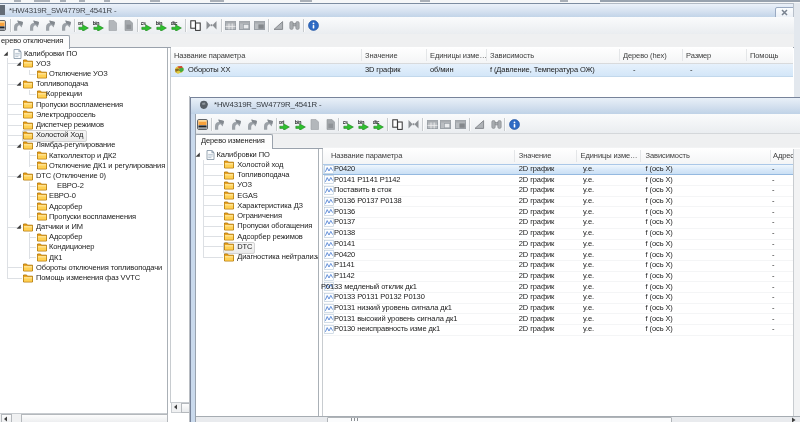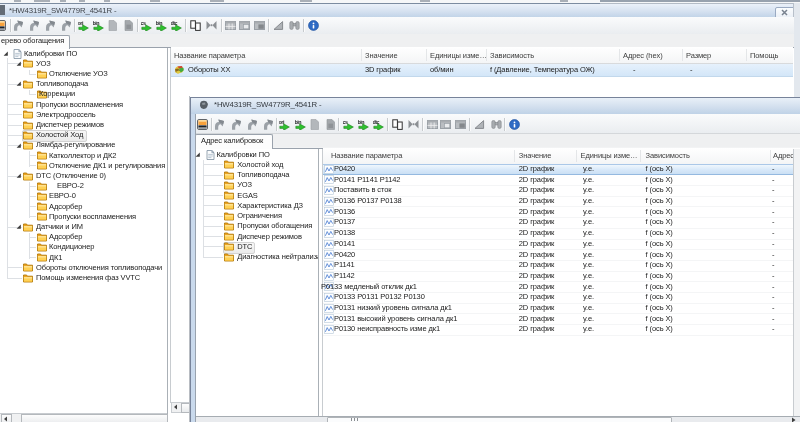--- a/index.html
+++ b/index.html
@@ -172,31 +172,31 @@
     <div class="ic" style="left:319.0px;top:0.0px;width:11px;height:11px">
       <svg width="11" height="11" viewBox="0 0 11 11">
         <circle cx="5.5" cy="5.5" r="5" fill="#2f6bc4" stroke="#1c4d9b" stroke-width="0.6"></circle>
         <circle cx="5.5" cy="3.4" r="0.9" fill="#fff"></circle>
         <rect x="4.7" y="5" width="1.6" height="3.6" rx="0.7" fill="#fff"></rect>
       </svg>
     </div>
   </div>
 <div class="a" style="left:0;top:34px;width:794px;height:12.5px;background:#eff0f1"></div>
 <div class="a" style="left:-6px;top:34.5px;width:74px;height:13px;background:#fdfdfd;border:1px solid #9aa2ac;border-bottom:none;border-radius:2px 2px 0 0;z-index:3"></div>
-<div class="t" style="left:1px;top:37px;z-index:4">ерево обогащения</div>
+<div class="t" style="left:1px;top:37px;z-index:4">ерево отключения</div>
 <div class="a" style="left:0;top:46.5px;width:794px;height:1px;background:#9aa2ac"></div>
 <div class="a" style="left:0;top:47.5px;width:794px;height:374px;background:#fff"></div>
 <div class="a" style="left:166.5px;top:47.5px;width:1px;height:366px;background:#aab0b6"></div>
 <div class="a" style="left:169.5px;top:47.5px;width:1px;height:355px;background:#c8ccd0"></div>
 <div class="a" style="left:170.5px;top:47px;width:622px;height:16px;background:linear-gradient(#fff,#f4f5f6);border-bottom:1px solid #d8dadc"></div>
 <div class="t hdr" style="left:174px;top:51.5px">Название параметра</div>
 <div class="t hdr" style="left:365px;top:51.5px">Значение</div>
 <div class="t hdr" style="left:430px;top:51.5px">Единицы изме…</div>
 <div class="t hdr" style="left:490px;top:51.5px">Зависимость</div>
-<div class="t hdr" style="left:623px;top:51.5px">Адрес (hex)</div>
+<div class="t hdr" style="left:623px;top:51.5px">Дерево (hex)</div>
 <div class="t hdr" style="left:686px;top:51.5px">Размер</div>
 <div class="t hdr" style="left:750px;top:51.5px">Помощь</div>
 <div class="vline" style="left:361px;top:49px;height:12px"></div>
 <div class="vline" style="left:426px;top:49px;height:12px"></div>
 <div class="vline" style="left:486px;top:49px;height:12px"></div>
 <div class="vline" style="left:619px;top:49px;height:12px"></div>
 <div class="vline" style="left:682px;top:49px;height:12px"></div>
 <div class="vline" style="left:746px;top:49px;height:12px"></div>
 <div class="a" style="left:170.5px;top:63.5px;width:622px;height:12px;background:linear-gradient(#e6f1fc,#d3e6f8);border-bottom:1px solid #c2d8ec"></div>
 <div class="ic" style="left:173.5px;top:64.5px">
@@ -278,21 +278,21 @@
   </div>
 <div class="t" style="left:36.0px;top:80.1px">Топливоподача</div>
 <div class="conn" style="left:28.5px;top:94.0px;width:7.0px;height:1px"></div>
 <div class="ic" style="left:36.5px;top:90.0px">
     <svg width="10" height="9" viewBox="0 0 10 9">
       <path d="M0.5,2.2 L0.5,1 L3.6,1 L4.4,2.2 L9.5,2.2 L9.5,8 L0.5,8 Z" fill="#efa51f" stroke="#b37c0c" stroke-width="0.9"></path>
       <path d="M0.9,3.2 L9.1,3.2 L9.1,7.6 L0.9,7.6 Z" fill="#ffd155"></path>
       <path d="M0.9,3.2 L9.1,3.2 L9.1,4.4 L0.9,4.4 Z" fill="#ffe8a0"></path>
     </svg>
   </div>
-<div class="t" style="left:39px;top:90.3px">Коррекции</div>
+<div class="t" style="left:46px;top:90.3px">Коррекции</div>
 <div class="conn" style="left:7.0px;top:104.2px;width:15.0px;height:1px"></div>
 <div class="ic" style="left:23.0px;top:100.2px">
     <svg width="10" height="9" viewBox="0 0 10 9">
       <path d="M0.5,2.2 L0.5,1 L3.6,1 L4.4,2.2 L9.5,2.2 L9.5,8 L0.5,8 Z" fill="#efa51f" stroke="#b37c0c" stroke-width="0.9"></path>
       <path d="M0.9,3.2 L9.1,3.2 L9.1,7.6 L0.9,7.6 Z" fill="#ffd155"></path>
       <path d="M0.9,3.2 L9.1,3.2 L9.1,4.4 L0.9,4.4 Z" fill="#ffe8a0"></path>
     </svg>
   </div>
 <div class="t" style="left:36.0px;top:100.5px">Пропуски воспламенения</div>
 <div class="conn" style="left:7.0px;top:114.4px;width:15.0px;height:1px"></div>
@@ -613,21 +613,21 @@
     <div class="ic" style="left:319.0px;top:0.0px;width:11px;height:11px">
       <svg width="11" height="11" viewBox="0 0 11 11">
         <circle cx="5.5" cy="5.5" r="5" fill="#2f6bc4" stroke="#1c4d9b" stroke-width="0.6"></circle>
         <circle cx="5.5" cy="3.4" r="0.9" fill="#fff"></circle>
         <rect x="4.7" y="5" width="1.6" height="3.6" rx="0.7" fill="#fff"></rect>
       </svg>
     </div>
   </div>
 <div class="a" style="left:195.5px;top:133.5px;width:604.5px;height:13.5px;background:#eff0f1"></div>
 <div class="a" style="left:194.5px;top:134px;width:76px;height:14px;background:#fdfdfd;border:1px solid #9aa2ac;border-bottom:none;border-radius:2px 2px 0 0;z-index:3"></div>
-<div class="t" style="left:201px;top:137px;z-index:4">Адрес калибровок</div>
+<div class="t" style="left:201px;top:137px;z-index:4">Дерево изменения</div>
 <div class="a" style="left:195.5px;top:147.5px;width:604.5px;height:1px;background:#9aa2ac"></div>
 <div class="a" style="left:195.5px;top:148.5px;width:604.5px;height:267px;background:#fff"></div>
 <div class="a" style="left:317.5px;top:148.5px;width:1px;height:267px;background:#aab0b6"></div>
 <div class="a" style="left:321.5px;top:148.5px;width:1px;height:267px;background:#c8ccd0"></div>
 <div class="a" style="left:0;top:0;width:317.5px;height:422px;overflow:hidden">
 <div class="conn" style="left:202.5px;top:160px;width:1px;height:98px"></div>
 <div class="ic" style="left:195.3px;top:151.7px">
       <svg width="6" height="6" viewBox="0 0 6 6">
         <path d="M4.8,0.6 L4.8,4.8 L0.6,4.8 Z" fill="#3c3c3c"></path>
       </svg>
@@ -706,21 +706,21 @@
     </div>
     <div class="t" style="left:237.3px;top:222.2px">Пропуски обогащения</div>
     <div class="conn" style="left:202.5px;top:236.2px;width:20.5px;height:1px"></div>
     <div class="ic" style="left:224.0px;top:232.2px">
       <svg width="10" height="9" viewBox="0 0 10 9">
         <path d="M0.5,2.2 L0.5,1 L3.6,1 L4.4,2.2 L9.5,2.2 L9.5,8 L0.5,8 Z" fill="#efa51f" stroke="#b37c0c" stroke-width="0.9"></path>
         <path d="M0.9,3.2 L9.1,3.2 L9.1,7.6 L0.9,7.6 Z" fill="#ffd155"></path>
         <path d="M0.9,3.2 L9.1,3.2 L9.1,4.4 L0.9,4.4 Z" fill="#ffe8a0"></path>
       </svg>
     </div>
-    <div class="t" style="left:237.3px;top:232.5px">Диспечер режимов</div>
+    <div class="t" style="left:237.3px;top:232.5px">Адсорбер режимов</div>
     <div class="conn" style="left:202.5px;top:246.4px;width:20.5px;height:1px"></div>
     <div class="a" style="left:222.5px;top:241.5px;width:30.1px;height:10px;background:linear-gradient(#f7f7f7,#ebebeb);border:1px solid #d2d2d2;border-radius:2px"></div>
     <div class="ic" style="left:224.0px;top:242.4px">
       <svg width="10" height="9" viewBox="0 0 10 9">
         <path d="M0.5,2.2 L0.5,1 L3.6,1 L4.4,2.2 L9.5,2.2 L9.5,8 L0.5,8 Z" fill="#efa51f" stroke="#b37c0c" stroke-width="0.9"></path>
         <path d="M0.9,3.2 L9.1,3.2 L9.1,7.6 L0.9,7.6 Z" fill="#ffd155"></path>
         <path d="M0.9,3.2 L9.1,3.2 L9.1,4.4 L0.9,4.4 Z" fill="#ffe8a0"></path>
       </svg>
     </div>
     <div class="t" style="left:237.3px;top:242.8px">DTC</div>

